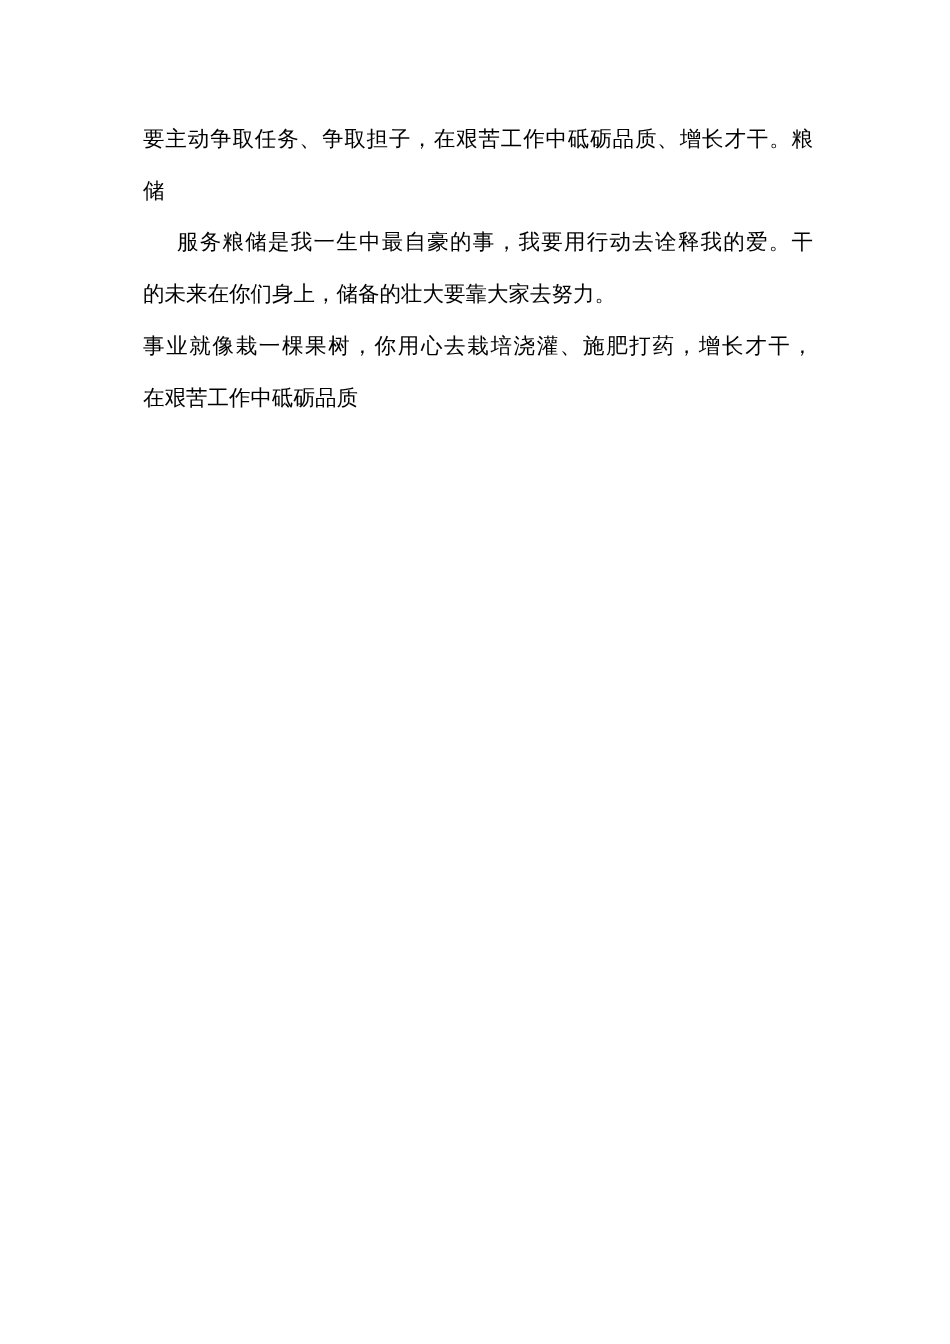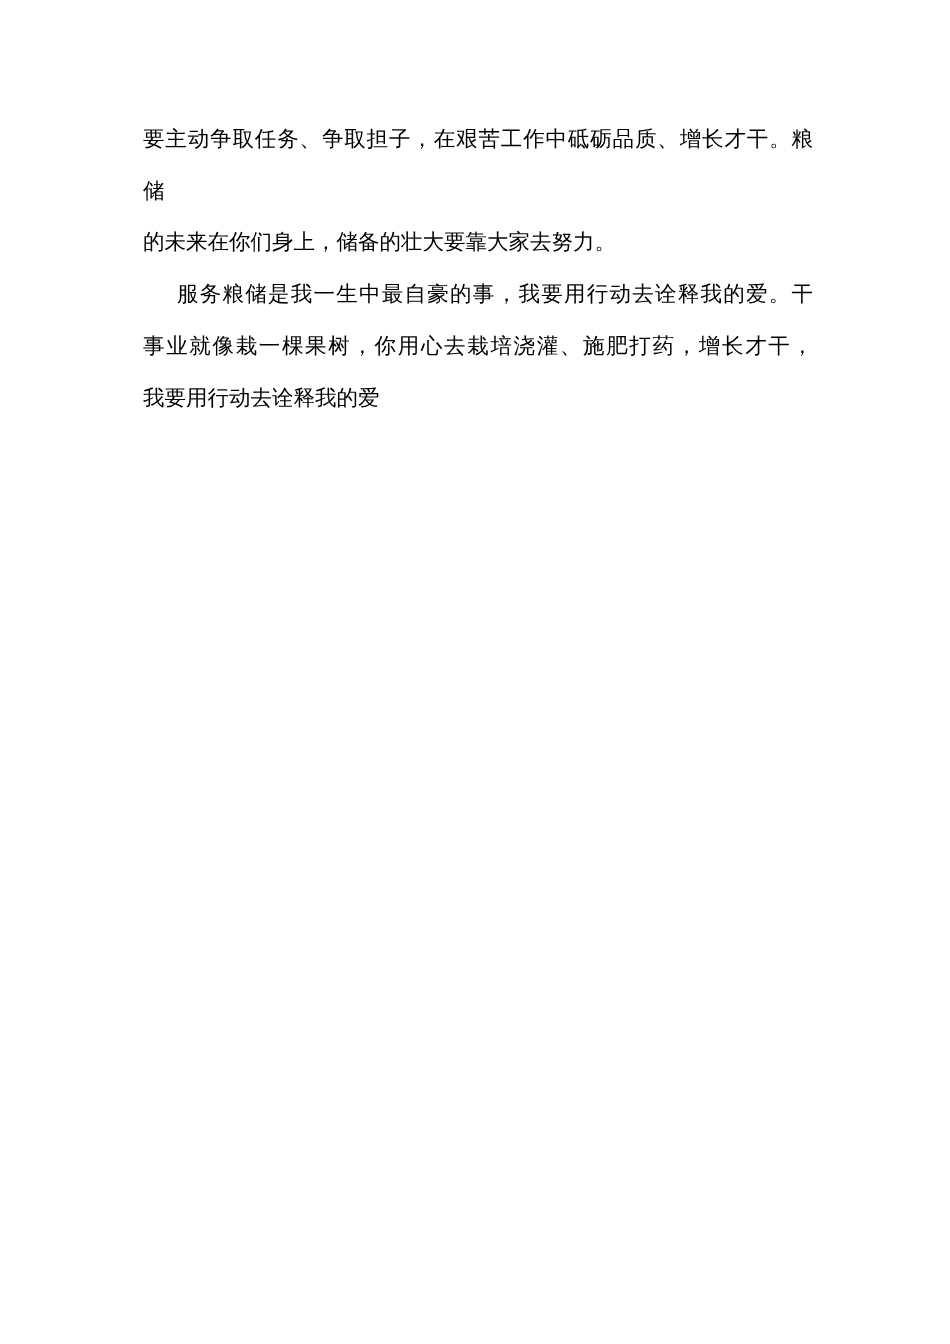--- a/index.html
+++ b/index.html
@@ -47,18 +47,18 @@
   .text-line.indent {
     text-indent: 34px;
   }
 </style>
 </head>
 <body>
 
 <div class="page">
   <div class="doc-text">
     <div class="text-line justified">要主动争取任务、争取担子，在艰苦工作中砥砺品质、增长才干。粮 储</div>
+    <div class="text-line justified indent">服务粮储是我一生中最自豪的事，我要用行动去诠释我的爱。干</div>
     <div class="text-line">的未来在你们身上，储备的壮大要靠大家去努力。</div>
-    <div class="text-line justified indent">服务粮储是我一生中最自豪的事，我要用行动去诠释我的爱。干</div>
     <div class="text-line justified">事业就像栽一棵果树，你用心去栽培浇灌、施肥打药，增长才干，</div>
-    <div class="text-line">我要用行动去诠释我的爱</div>
+    <div class="text-line">在艰苦工作中砥砺品质</div>
   </div>
 </div>
 
 </body></html>

